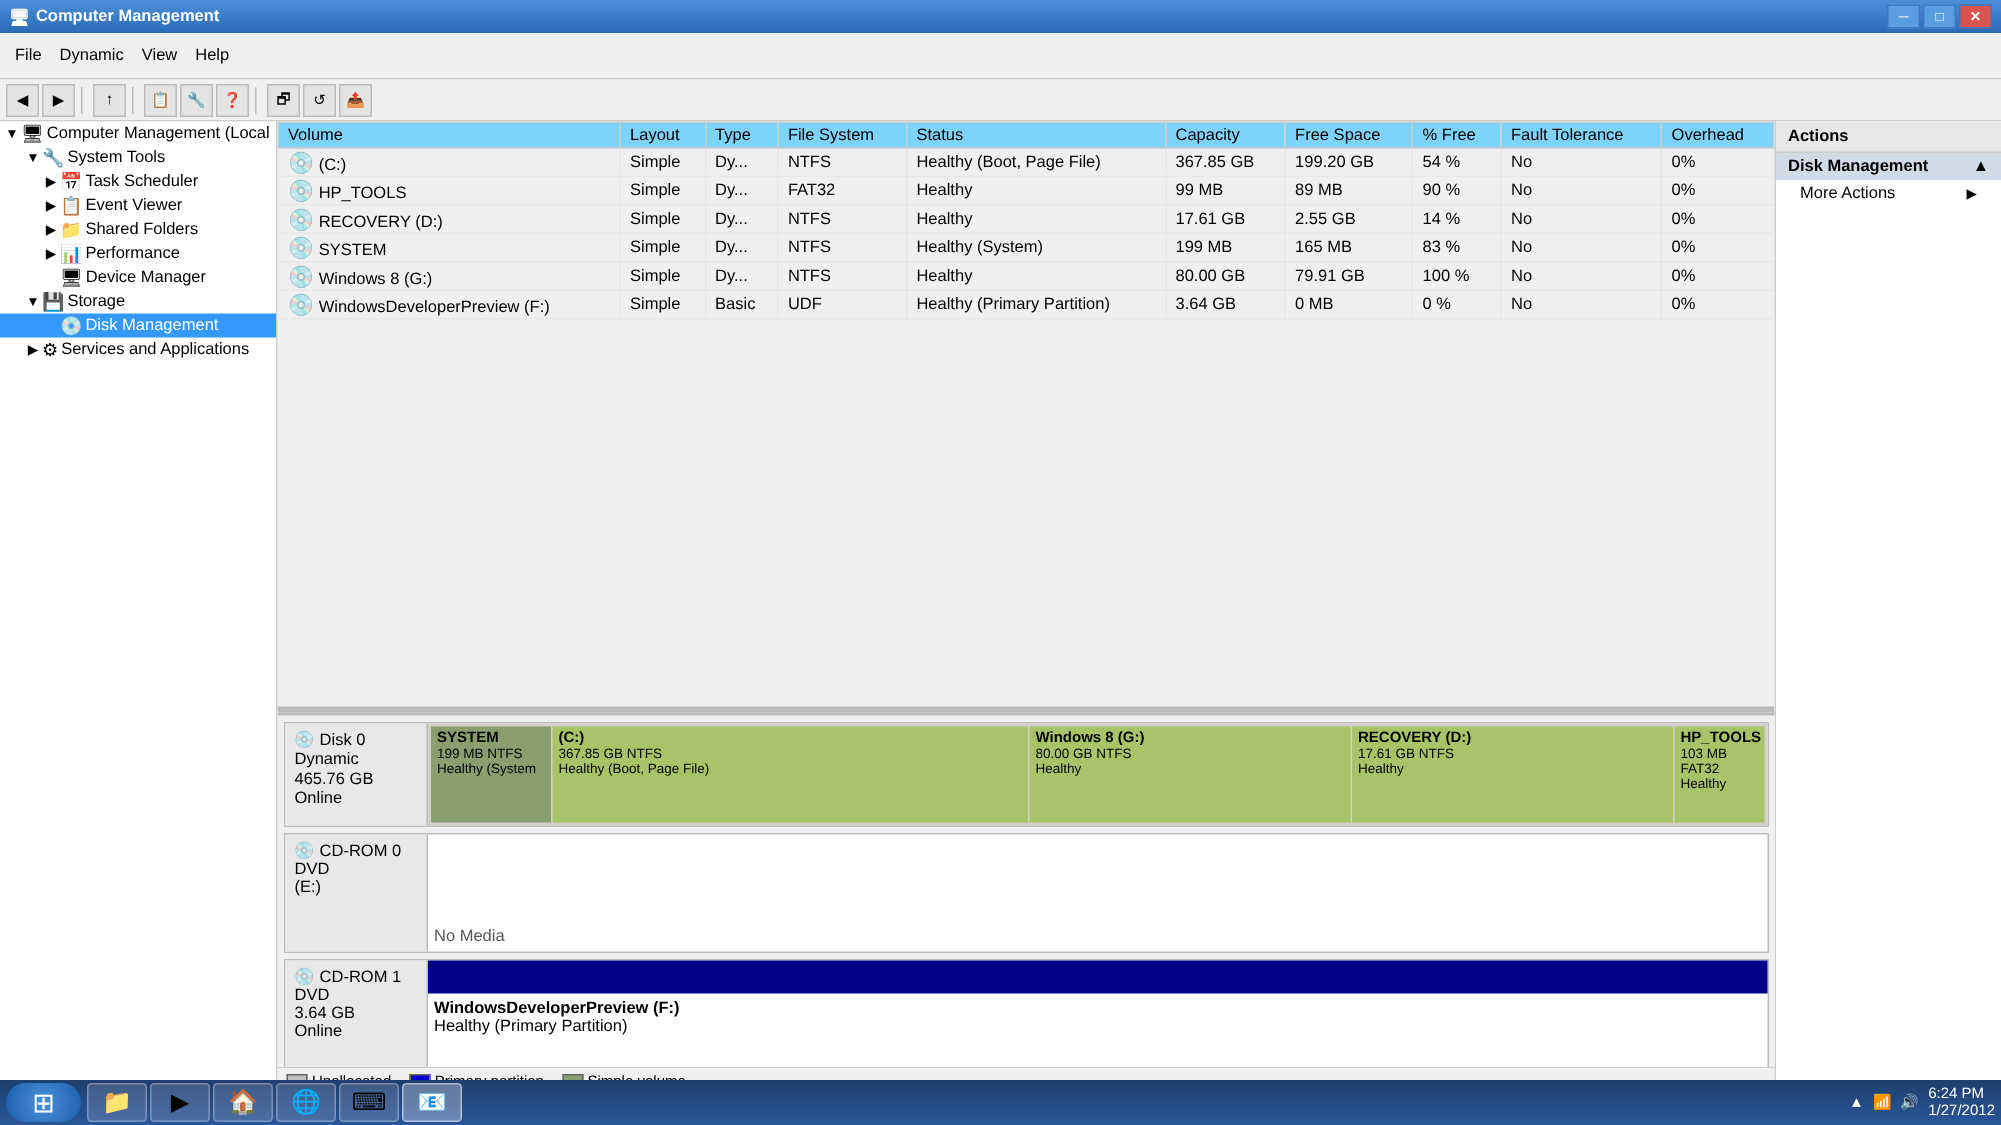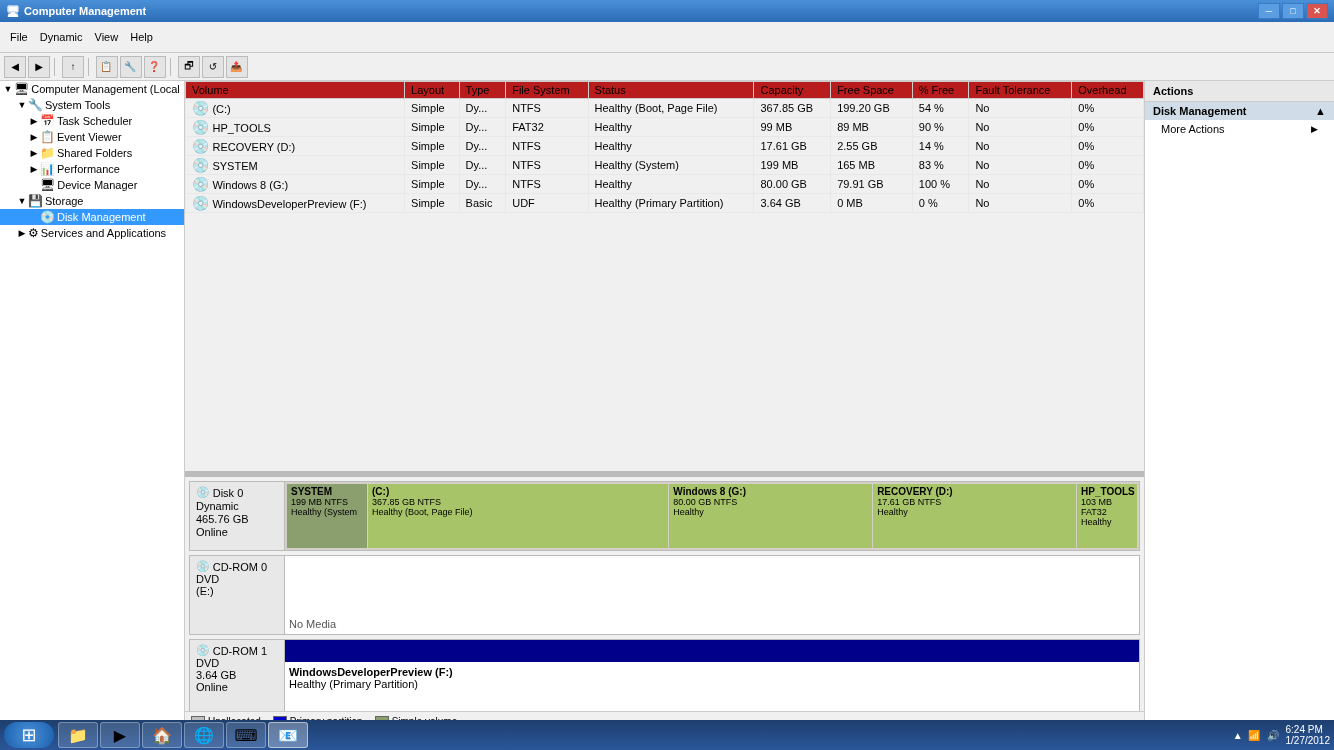--- a/index.html
+++ b/index.html
@@ -97,21 +97,21 @@
       flex-direction: column;
     }
 
     
     .disk-table {
       width: 100%;
       border-collapse: collapse;
       font-size: 11px;
     }
     .disk-table th {
-      background: #b91c1c;
+      background: #7dd3fc;
       border: 1px solid #ccc;
       padding: 2px 6px;
       text-align: left;
       font-weight: normal;
       white-space: nowrap;
       cursor: pointer;
     }
     .disk-table td {
       border: 1px solid #e8e8e8;
       padding: 1px 6px;
@@ -233,21 +233,21 @@
       gap: 3px;
     }
     .legend-box {
       width: 14px;
       height: 12px;
       border: 1px solid #666;
     }
 
     
     .actions-panel {
-      width: 190px;
+      width: 151px;
       background: white;
       border-left: 1px solid #ccc;
       display: flex;
       flex-direction: column;
     }
     .actions-header {
       background: #e8e8e8;
       padding: 4px 8px;
       font-weight: bold;
       font-size: 11px;

